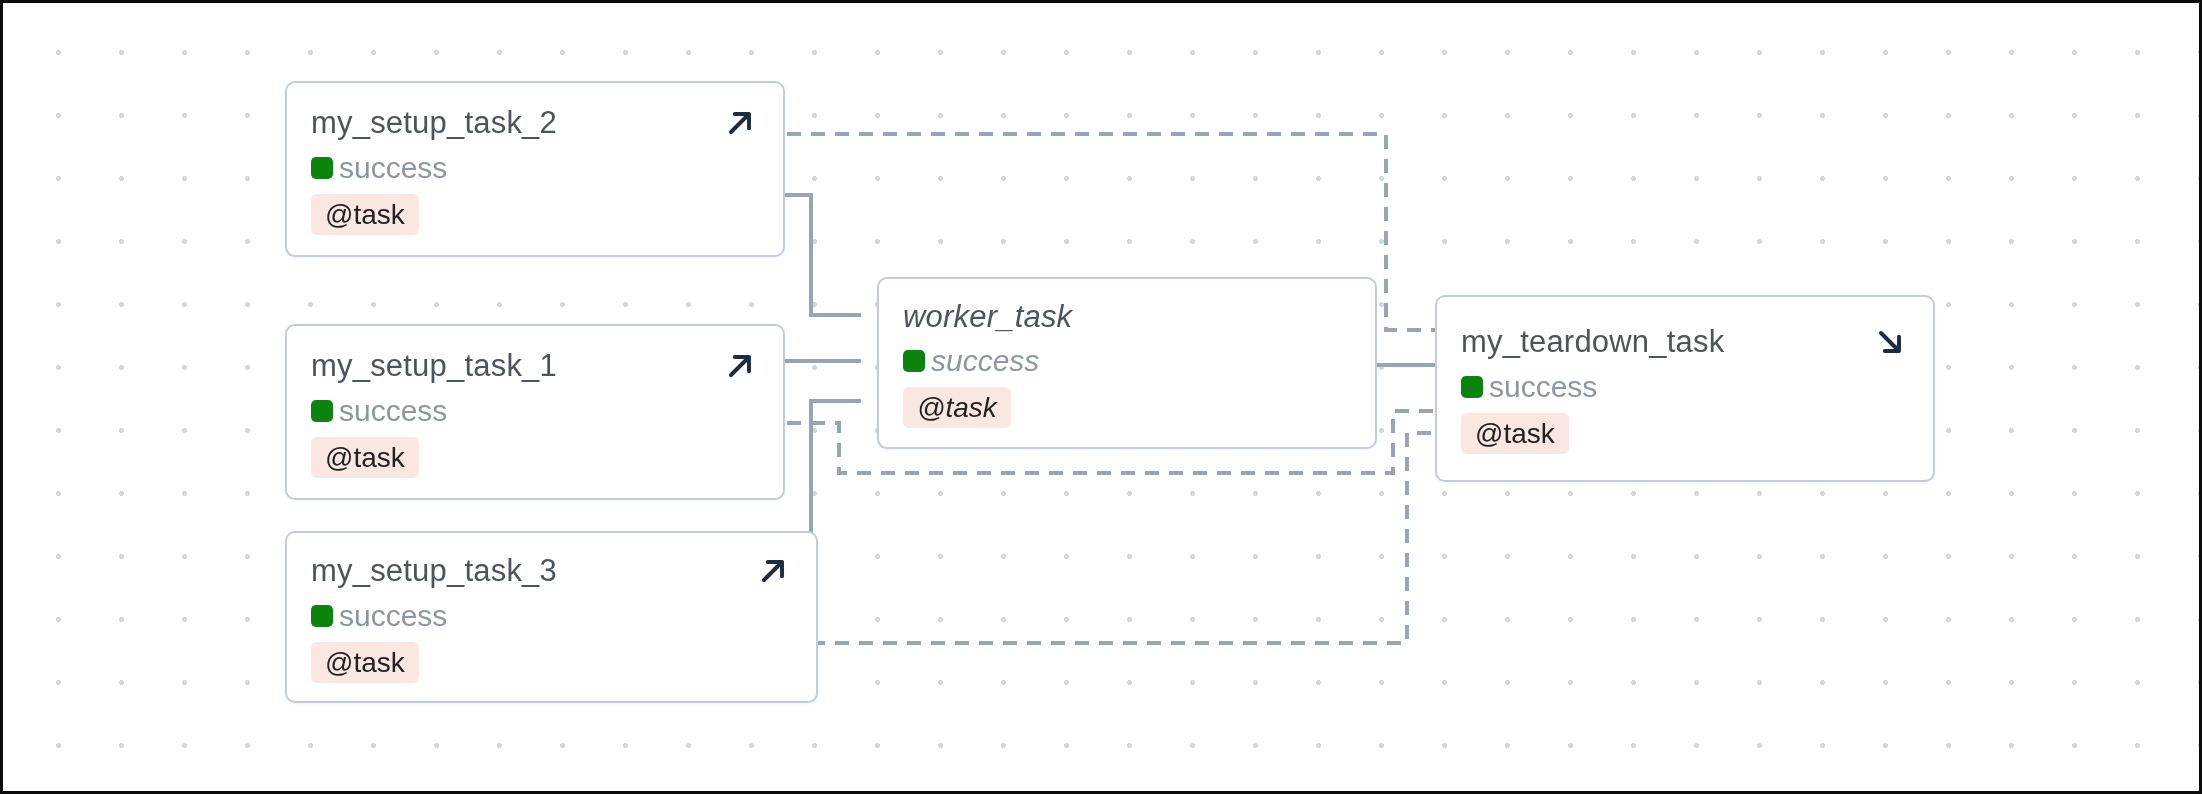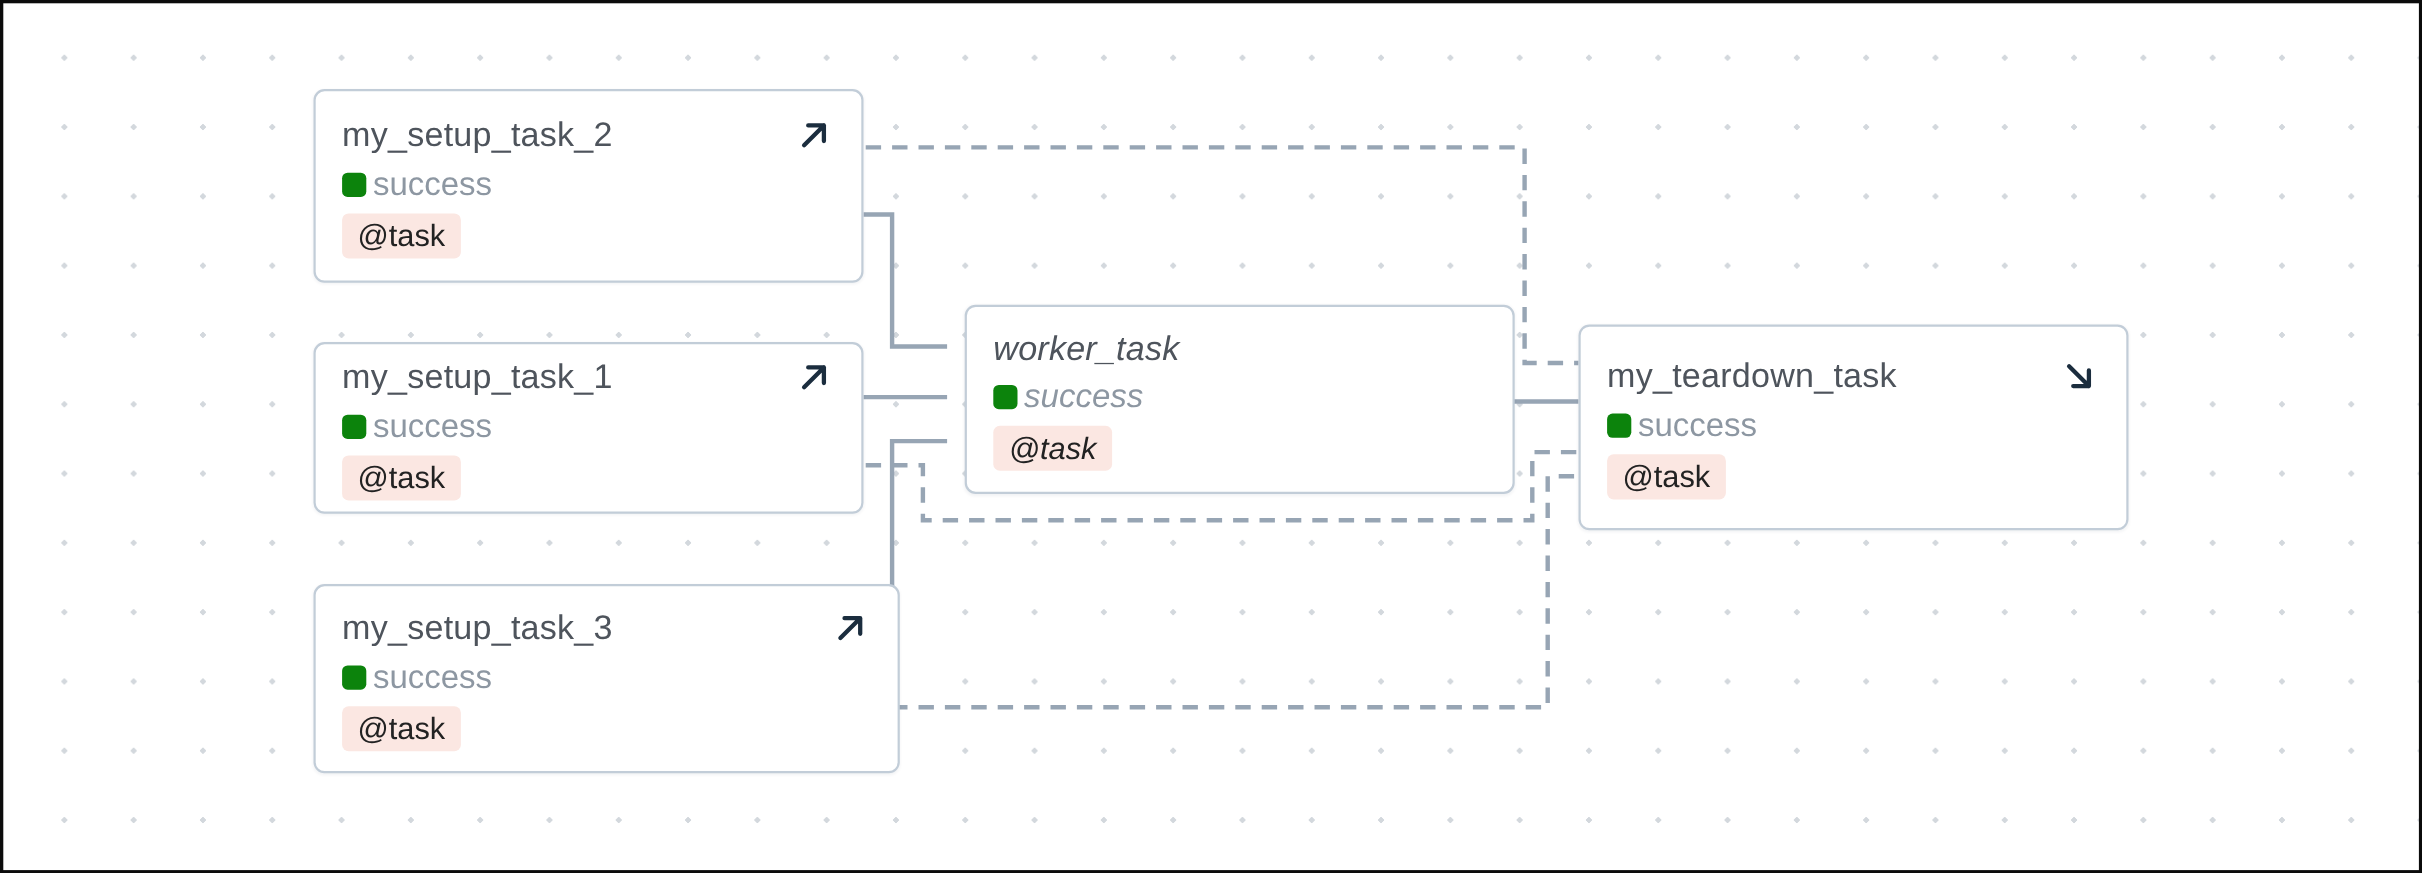--- a/index.html
+++ b/index.html
@@ -109,21 +109,21 @@
     </div>
     <div class="status-row">
       <span class="status-square"></span>
       <span class="status-text">success</span>
     </div>
     <div class="badge-row">
       <span class="badge">@task</span>
     </div>
   </div>
 
-  <div class="node" style="left:282px; top:308px; width:500px; height:156px;">
+  <div class="node" style="left:282px; top:321px; width:500px; height:176px;">
     <div class="title-row">
       <span class="node-title">my_setup_task_1</span>
       <span class="corner-icon">
         <svg width="36" height="36" viewBox="0 0 24 24">
             <path d="M6 18 L18 6 M8.5 6 H18 V15.5" fill="none" stroke="#1b2d3e" stroke-width="2.6" stroke-linecap="round" stroke-linejoin="round"></path>
           </svg>
       </span>
     </div>
     <div class="status-row">
       <span class="status-square"></span>

